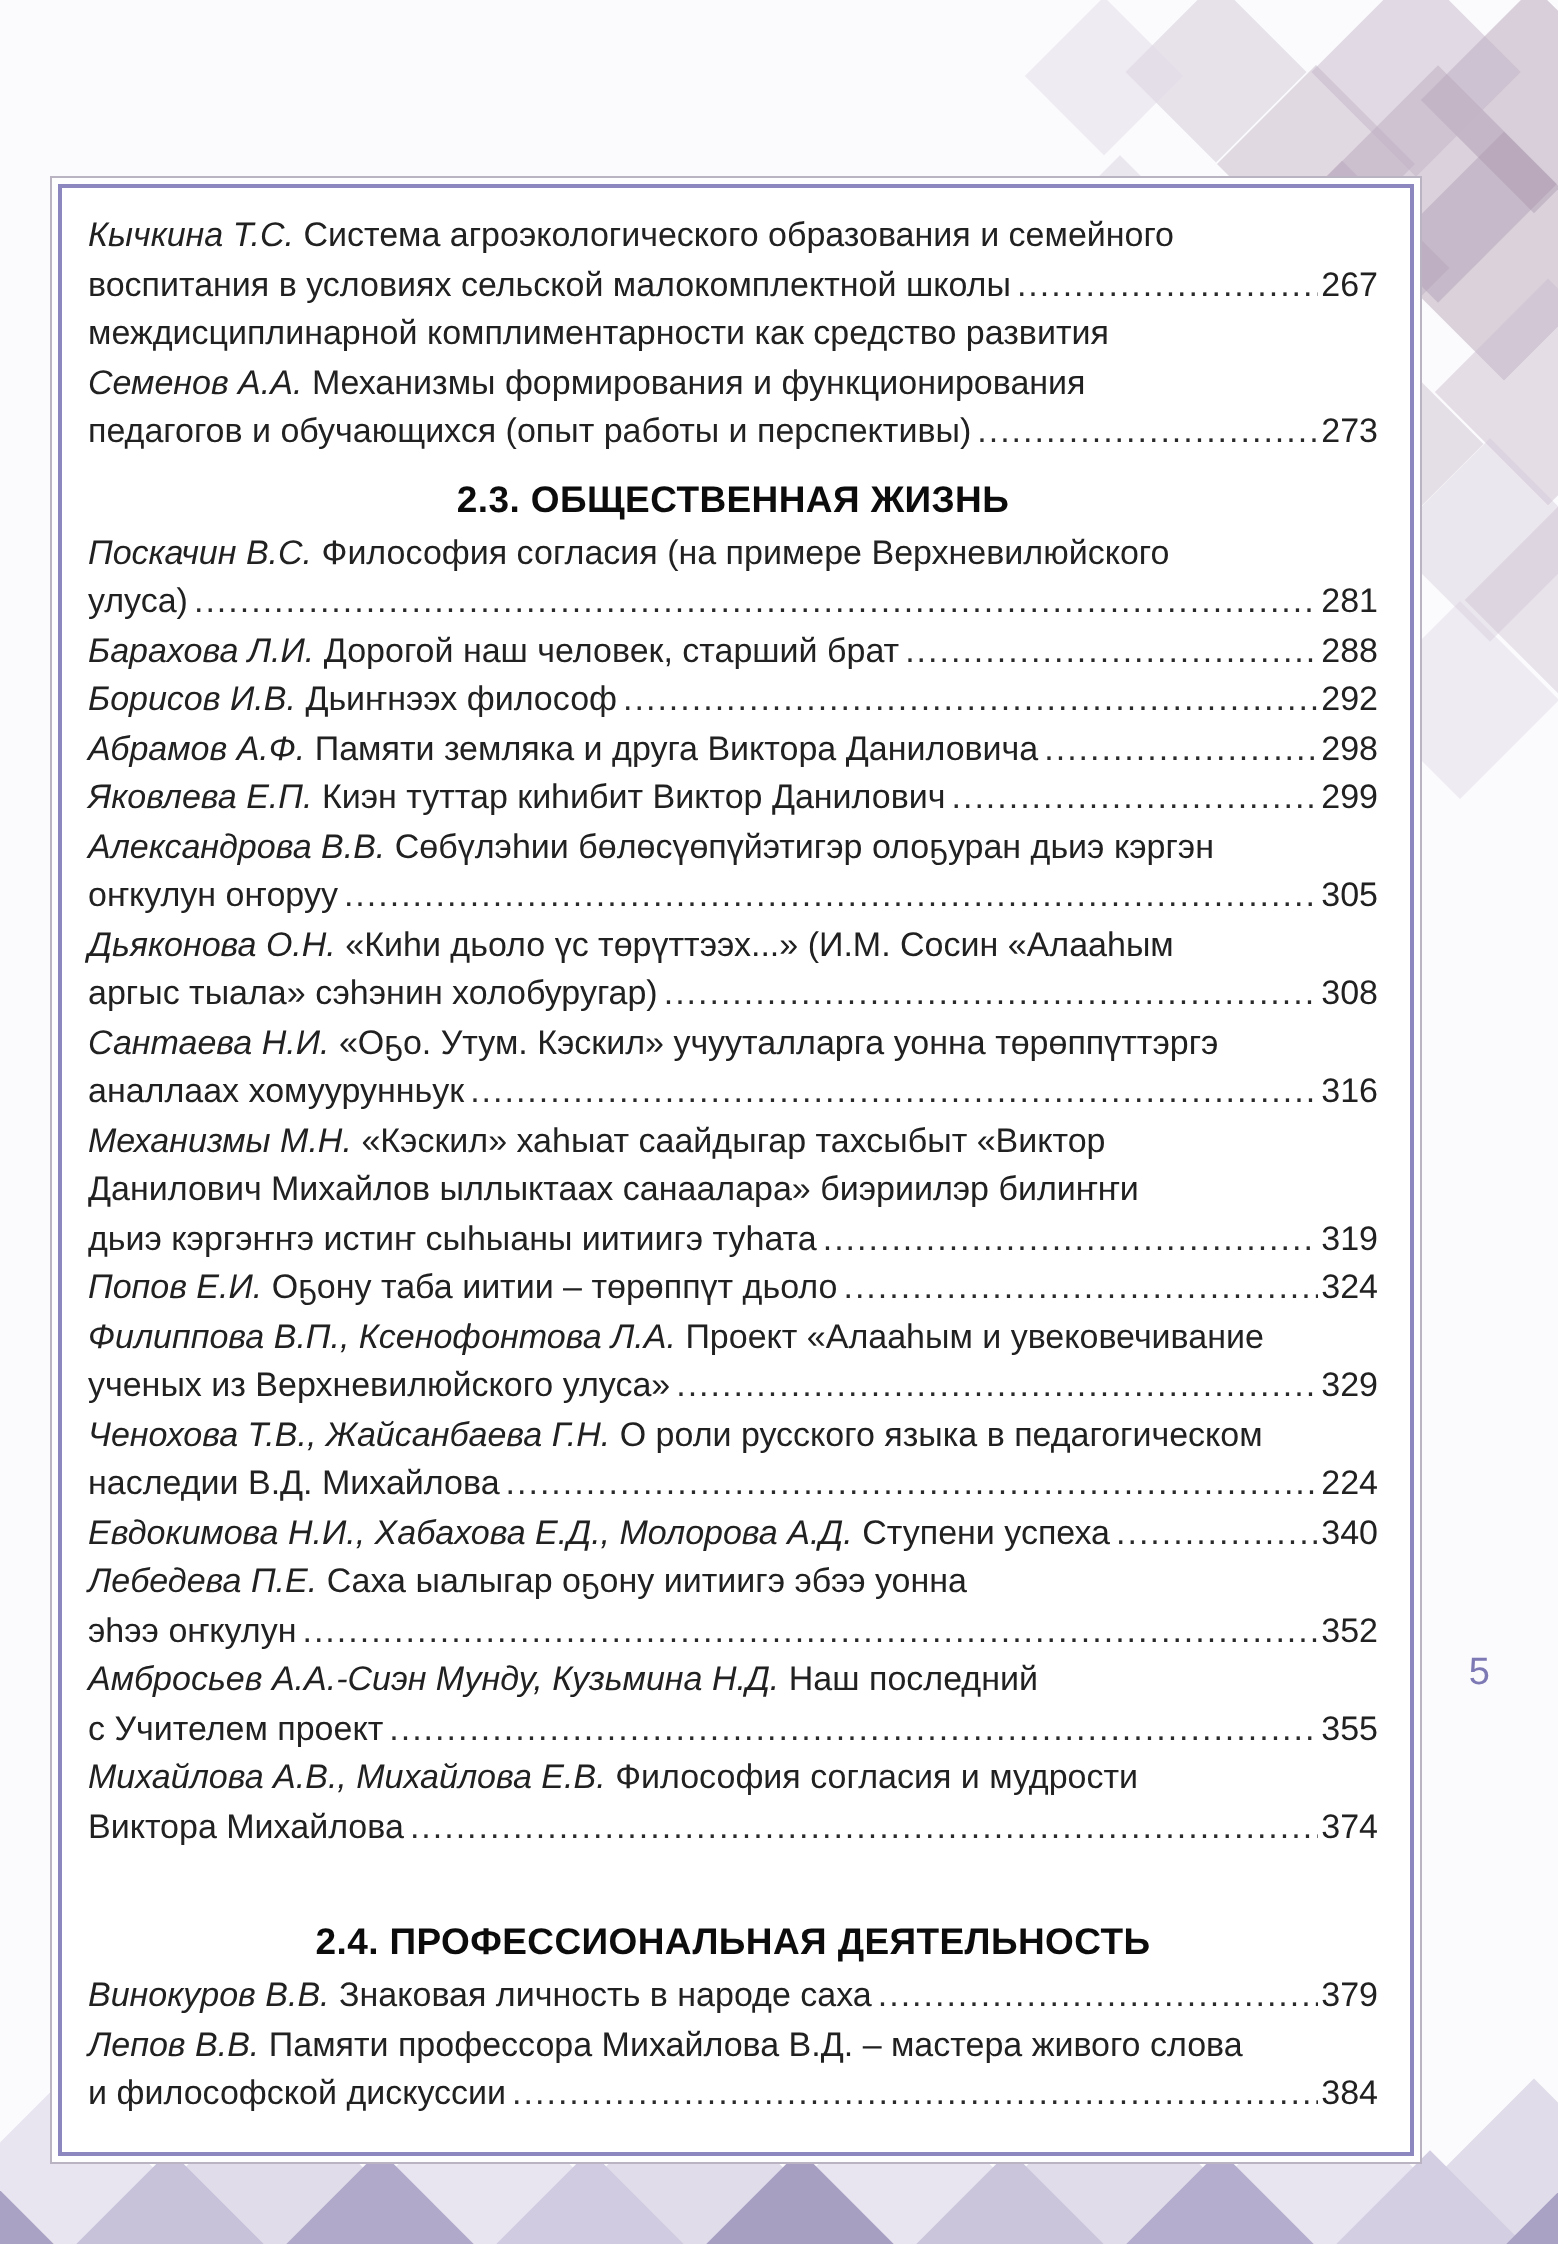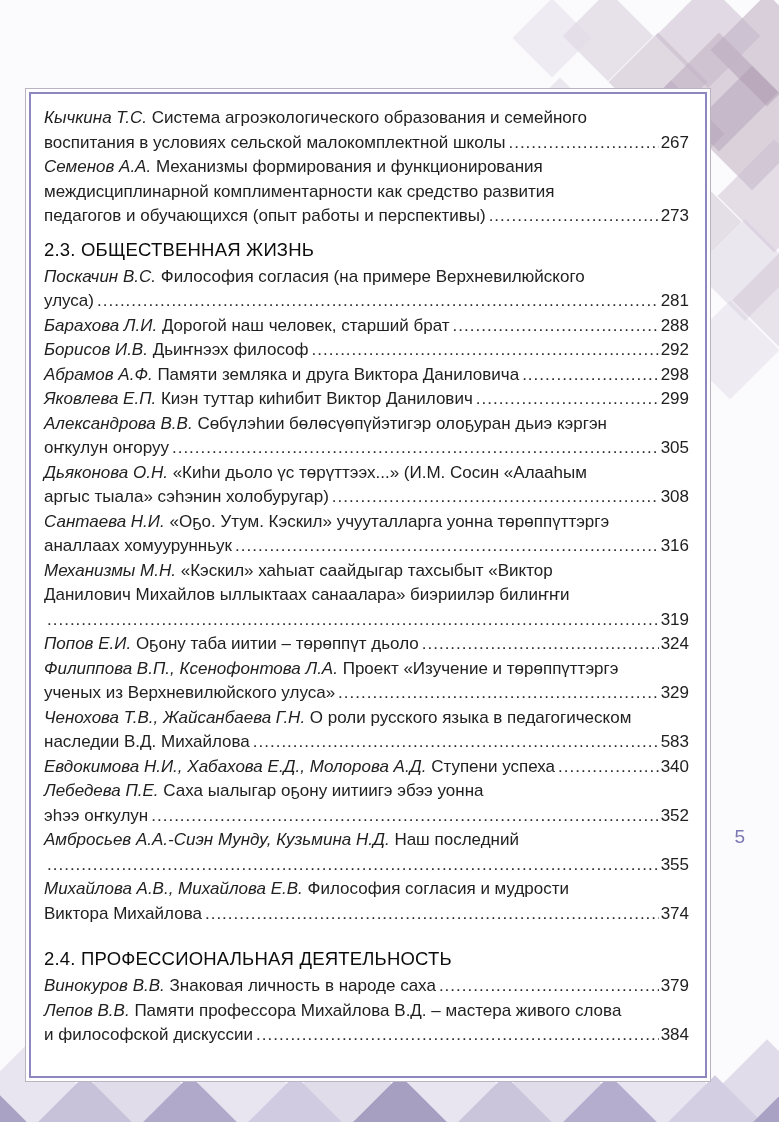--- a/index.html
+++ b/index.html
@@ -13,23 +13,23 @@
   .content-inner{width:100%;height:100%;box-sizing:border-box;border:2px solid #8d87c0;
                  background:#ffffff;padding:12px 16px 8px 13px;overflow:hidden;}
   .toc{font-size:17px;line-height:24.5px;color:#212121;}
   .entry-line{display:block;}
   .entry-line.last{display:flex;align-items:center;}
   .author{font-style:italic;margin-right:0.28em;flex:0 0 auto;}
   .line-text{white-space:pre-wrap;flex:0 0 auto;}
   .dots{flex:1 1 auto;overflow:hidden;white-space:nowrap;margin:0 2px 0 3px;color:#2a2a2a;}
   .dots::after{content:"..........................................................................................................................................................................";letter-spacing:1px;}
   .pagenum{flex:0 0 auto;text-align:right;}
-  .section-heading{font-weight:normal;font-size:18.5px;line-height:25px;
+  .section-heading{text-align:center;font-weight:bold;font-size:18.5px;line-height:25px;
                    color:#0c0c0c;margin:8px 0 3px 0;letter-spacing:0.2px;}
-  .section-heading.big-gap{margin-top:20px;}
+  .section-heading.big-gap{margin-top:32px;}
   .margin-page-number{position:absolute;right:34px;top:826px;z-index:3;
                       font-size:19px;color:#7d79b4;}
 </style>
 </head>
 <body>
 <div class="page">
 
 <svg id="top-art" class="art" width="779" height="420" viewBox="0 0 779 420" aria-hidden="true">
   <g>
     <rect x="491" y="224" width="72" height="72" transform="rotate(45 527 260)" fill="#b3a0b2" fill-opacity="0.40"></rect>
@@ -84,22 +84,22 @@
     <div class="toc" id="toc-root">
           <div class="entry">
             <div class="entry-line"><span class="author">Кычкина Т.С.</span><span class="line-text">Система агроэкологического образования и семейного</span></div>
             <div class="entry-line last">
               <span class="line-text">воспитания в условиях сельской малокомплектной школы</span>
               <span class="dots"></span>
               <span class="pagenum">267</span>
             </div>
           </div>
           <div class="entry">
+            <div class="entry-line"><span class="line-text">междисциплинарной комплиментарности как средство развития</span></div>
             <div class="entry-line"><span class="author">Семенов А.А.</span><span class="line-text">Механизмы формирования и функционирования</span></div>
-            <div class="entry-line"><span class="line-text">междисциплинарной комплиментарности как средство развития</span></div>
             <div class="entry-line last">
               <span class="line-text">педагогов и обучающихся (опыт работы и перспективы)</span>
               <span class="dots"></span>
               <span class="pagenum">273</span>
             </div>
           </div>
           <div class="section-heading">2.3. ОБЩЕСТВЕННАЯ ЖИЗНЬ</div>
           <div class="entry">
             <div class="entry-line"><span class="author">Поскачин В.С.</span><span class="line-text">Философия согласия (на примере Верхневилюйского</span></div>
             <div class="entry-line last">
@@ -161,46 +161,47 @@
             <div class="entry-line last">
               <span class="line-text">аналлаах хомуурунньук</span>
               <span class="dots"></span>
               <span class="pagenum">316</span>
             </div>
           </div>
           <div class="entry">
             <div class="entry-line"><span class="author">Механизмы М.Н.</span><span class="line-text">«Кэскил» хаһыат саайдыгар тахсыбыт «Виктор</span></div>
             <div class="entry-line"><span class="line-text">Данилович Михайлов ыллыктаах санаалара» биэриилэр билиҥҥи</span></div>
             <div class="entry-line last">
+              <span class="line-text">дьиэ кэргэҥҥэ истиҥ сыһыаны иитиигэ туһата</span>
               <span class="dots"></span>
               <span class="pagenum">319</span>
             </div>
           </div>
           <div class="entry">
             <div class="entry-line last">
               <span class="author">Попов Е.И.</span>
               <span class="line-text">Оҕону таба иитии – төрөппүт дьоло</span>
               <span class="dots"></span>
               <span class="pagenum">324</span>
             </div>
           </div>
           <div class="entry">
-            <div class="entry-line"><span class="author">Филиппова В.П., Ксенофонтова Л.А.</span><span class="line-text">Проект «Изучение и төрөппүттэргэ</span></div>
+            <div class="entry-line"><span class="author">Филиппова В.П., Ксенофонтова Л.А.</span><span class="line-text">Проект «Алааһым и увековечивание</span></div>
             <div class="entry-line last">
               <span class="line-text">ученых из Верхневилюйского улуса»</span>
               <span class="dots"></span>
               <span class="pagenum">329</span>
             </div>
           </div>
           <div class="entry">
             <div class="entry-line"><span class="author">Ченохова Т.В., Жайсанбаева Г.Н.</span><span class="line-text">О роли русского языка в педагогическом</span></div>
             <div class="entry-line last">
               <span class="line-text">наследии В.Д. Михайлова</span>
               <span class="dots"></span>
-              <span class="pagenum">583</span>
+              <span class="pagenum">224</span>
             </div>
           </div>
           <div class="entry">
             <div class="entry-line last">
               <span class="author">Евдокимова Н.И., Хабахова Е.Д., Молорова А.Д.</span>
               <span class="line-text">Ступени успеха</span>
               <span class="dots"></span>
               <span class="pagenum">340</span>
             </div>
           </div>
@@ -208,20 +209,21 @@
             <div class="entry-line"><span class="author">Лебедева П.Е.</span><span class="line-text">Саха ыалыгар оҕону иитиигэ эбээ уонна</span></div>
             <div class="entry-line last">
               <span class="line-text">эһээ оҥкулун</span>
               <span class="dots"></span>
               <span class="pagenum">352</span>
             </div>
           </div>
           <div class="entry">
             <div class="entry-line"><span class="author">Амбросьев А.А.-Сиэн Мунду, Кузьмина Н.Д.</span><span class="line-text">Наш последний</span></div>
             <div class="entry-line last">
+              <span class="line-text">с Учителем проект</span>
               <span class="dots"></span>
               <span class="pagenum">355</span>
             </div>
           </div>
           <div class="entry">
             <div class="entry-line"><span class="author">Михайлова А.В., Михайлова Е.В.</span><span class="line-text">Философия согласия и мудрости</span></div>
             <div class="entry-line last">
               <span class="line-text">Виктора Михайлова</span>
               <span class="dots"></span>
               <span class="pagenum">374</span>

